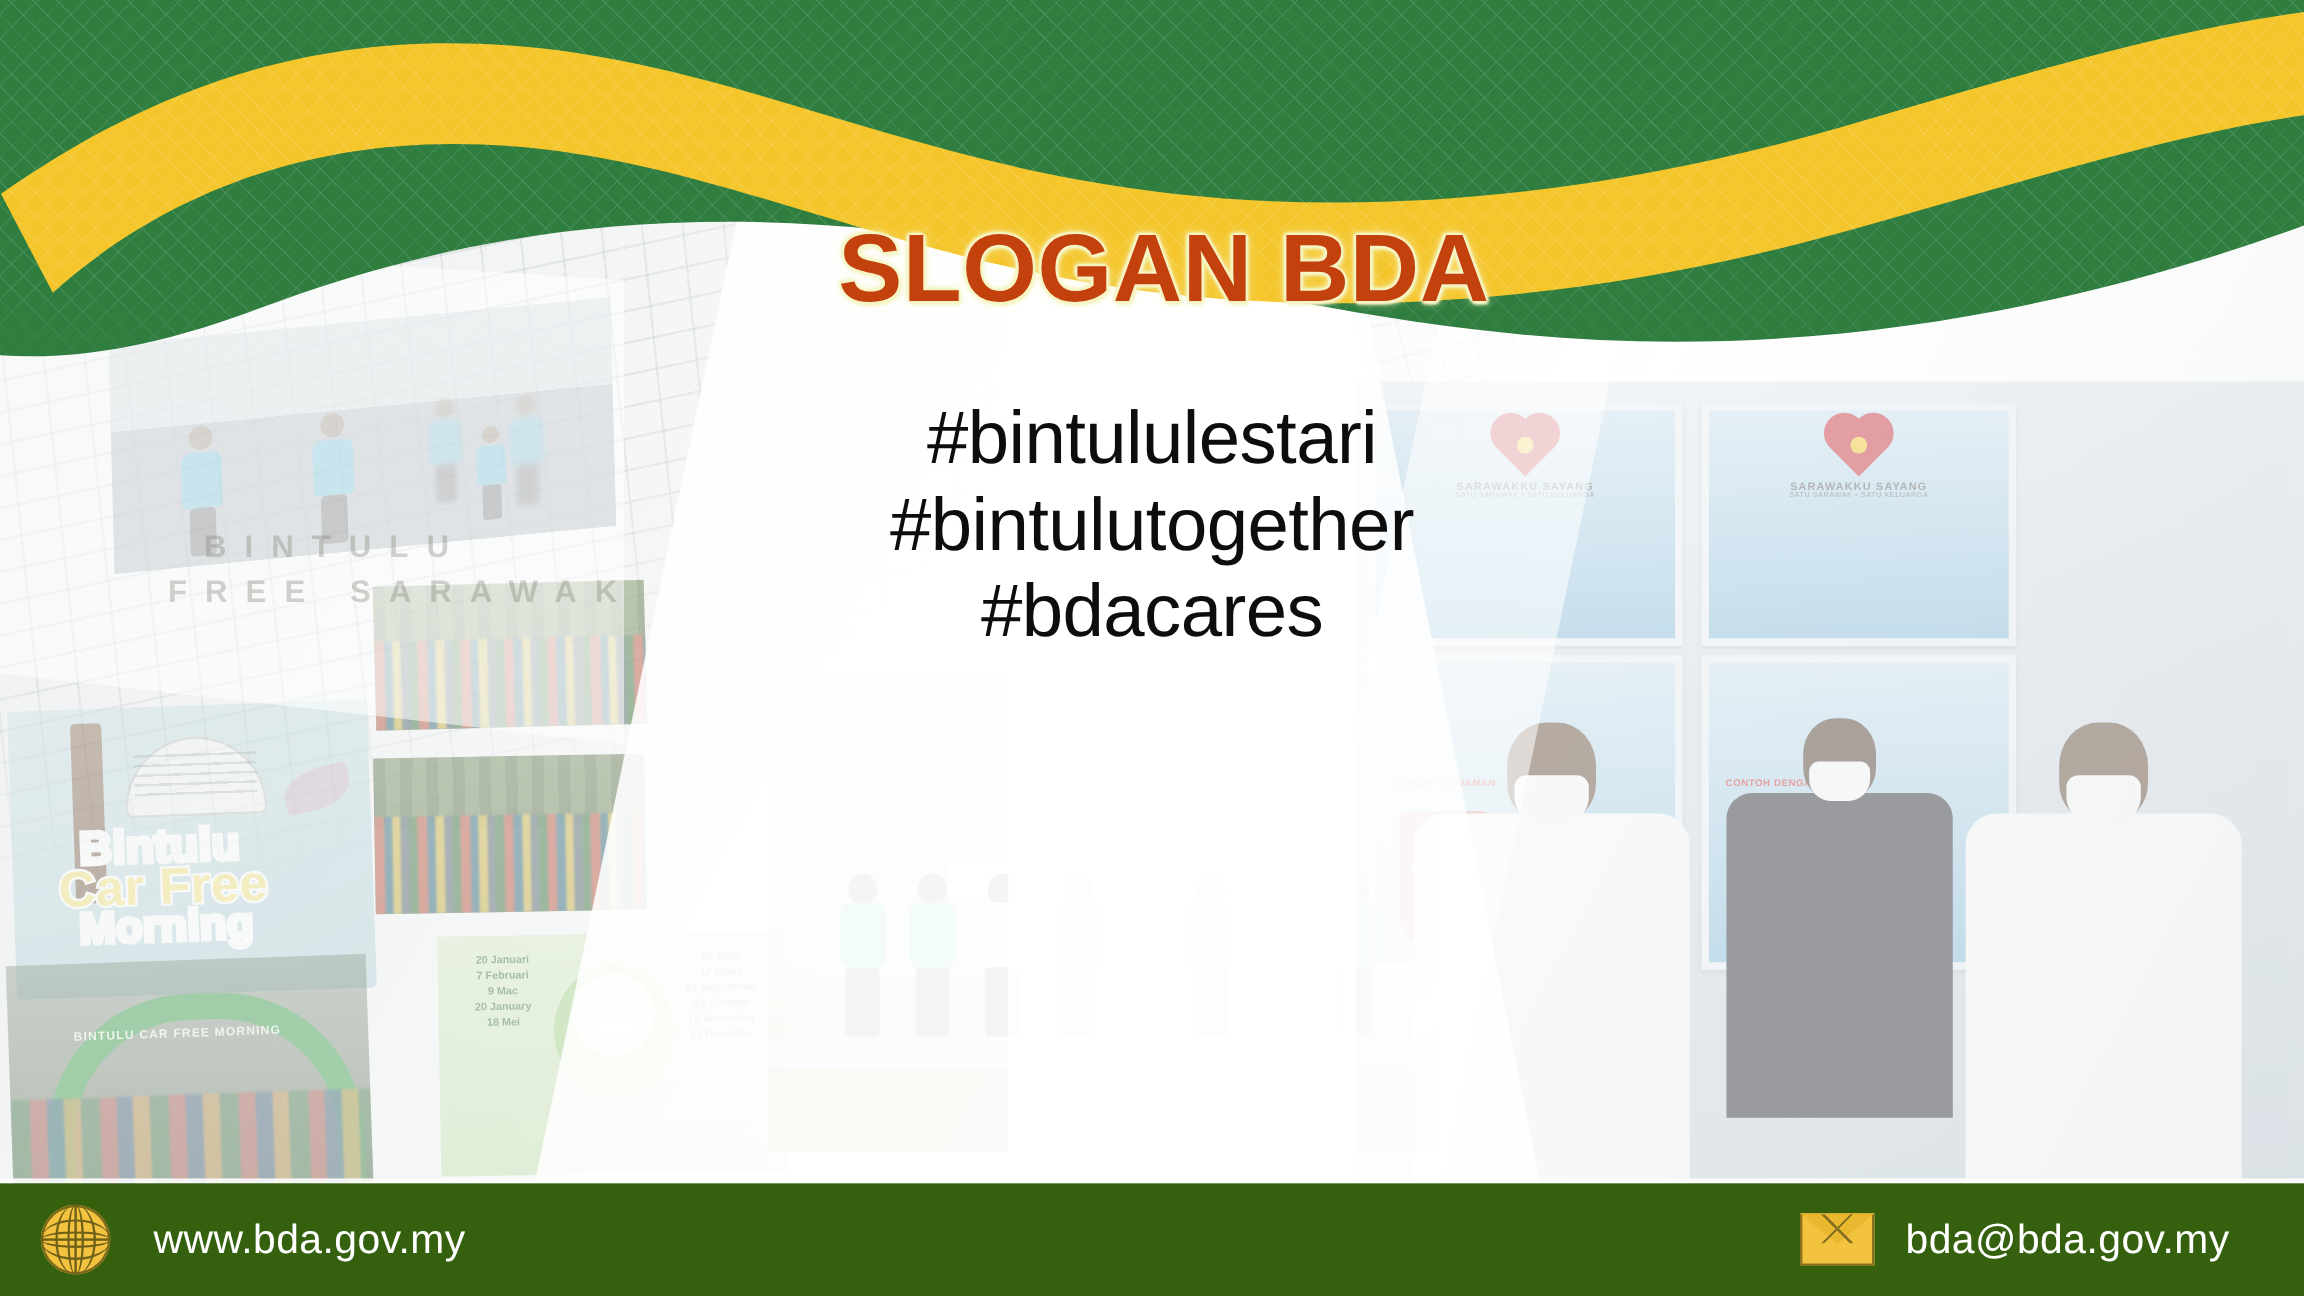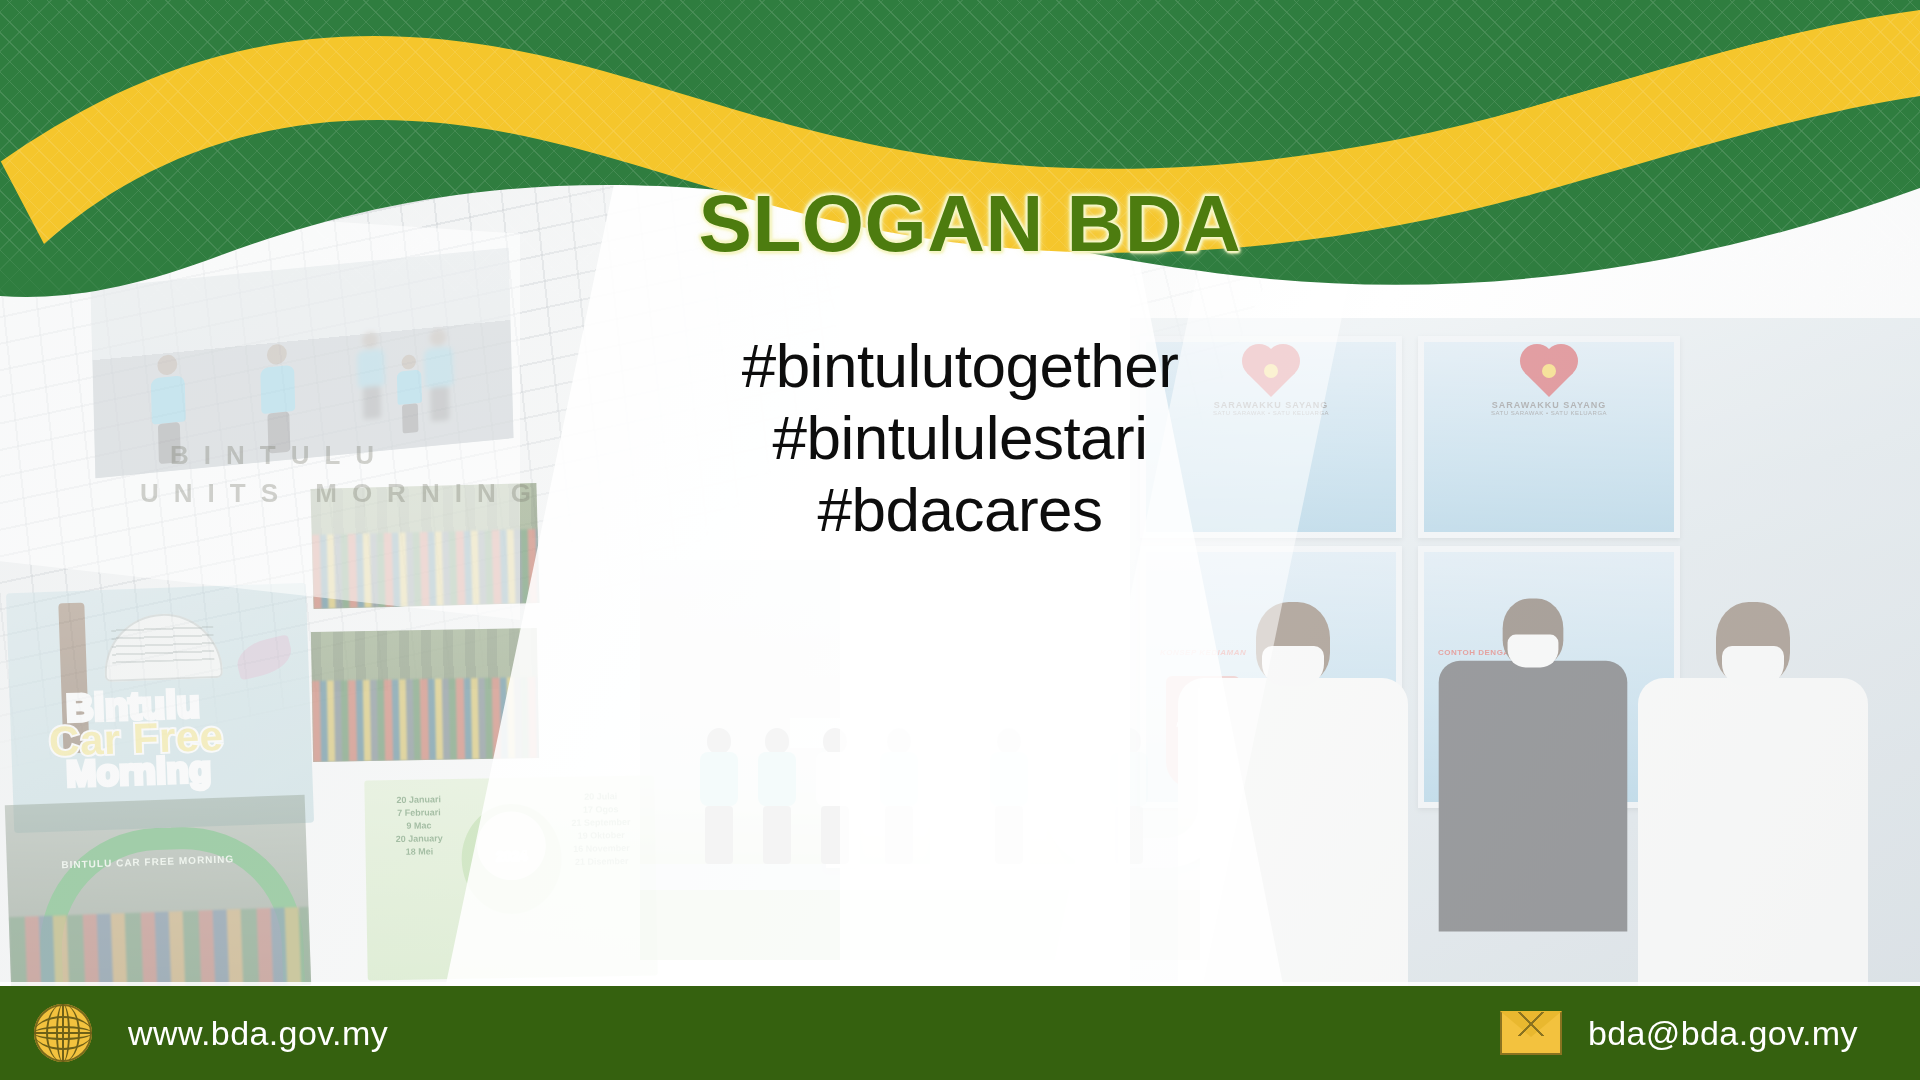--- a/index.html
+++ b/index.html
@@ -170,21 +170,21 @@
   .wave-texture{position:absolute;inset:0;pointer-events:none;opacity:.16;
       background-image:
         repeating-linear-gradient(45deg,rgba(255,255,255,.7) 0 1px,transparent 1px 14px),
         repeating-linear-gradient(-45deg,rgba(255,255,255,.55) 0 1px,transparent 1px 14px);
       -webkit-mask-image:linear-gradient(180deg,#000 0 72%,transparent 96%);
       mask-image:linear-gradient(180deg,#000 0 72%,transparent 96%);}
 
   
   .title{position:absolute;left:0;right:0;top:178px;text-align:center;z-index:40;
       font-family:"Liberation Sans",sans-serif;font-weight:700;font-size:80px;
-      letter-spacing:.5px;color:#4d7c0f;
+      letter-spacing:.5px;color:#c2410c;
       text-shadow:
         0 0 2px #f7f6c8, 2px 0 2px #f7f6c8, -2px 0 2px #f7f6c8,
         0 2px 2px #f7f6c8, 0 -2px 2px #f7f6c8,
         2px 2px 3px #f2f1b4, -2px -2px 3px #f2f1b4,
         0 0 10px rgba(247,246,200,.9); padding-left: 20px;}
 
   .hashtags{position:absolute;left:0;right:0;top:330px;text-align:center;z-index:40;}
   .hashtags div{font-family:"Liberation Sans",sans-serif;font-weight:400;
       font-size:62px;line-height:72px;color:#0d0d0d;letter-spacing:-.5px;}
 
@@ -252,21 +252,21 @@
     <div class="runner" style="left:300px;bottom:0;transform:scale(.72);">
         <div class="head"></div>
         <div class="body"></div>
         <div class="legs"></div>
       </div>
   </div>
 
   <div style="position:absolute;left:170px;top:440px;z-index:5;opacity:.34;
               font-size:26px;letter-spacing:15px;font-weight:600;color:#7d7f72;">BINTULU</div>
   <div style="position:absolute;left:140px;top:478px;z-index:5;opacity:.34;
-              font-size:26px;letter-spacing:15px;font-weight:600;color:#7d7f72;">UNITS MORNING</div>
+              font-size:26px;letter-spacing:15px;font-weight:600;color:#7d7f72;">FREE SARAWAK</div>
 
   <div class="ph-poster">
     <div class="cfm-tower"></div>
     <div class="cfm-dome"></div>
     <div class="cfm-bird"></div>
     <div class="cfm-t1">Bintulu</div>
     <div class="cfm-t2">Car Free</div>
     <div class="cfm-t3">Morning</div>
   </div>
 
@@ -424,22 +424,22 @@
                C1326,166 1108,188 900,150
                C702,114 562,36 374,36
                C212,36 92,98 0,162 Z" fill="#2f7d3f"></path>
     </svg>
     <div class="wave-texture"></div>
   </div>
 
   <div class="title">SLOGAN BDA</div>
 
   <div class="hashtags">
+    <div>#bintululestari</div>
     <div>#bintulutogether</div>
-    <div>#bintululestari</div>
     <div>#bdacares</div>
   </div>
 
   <div class="footer">
     <div class="edge"></div>
 
     <div class="f-item left">
       <span class="globe">
         <span class="m1"></span>
           <span class="m2"></span>

